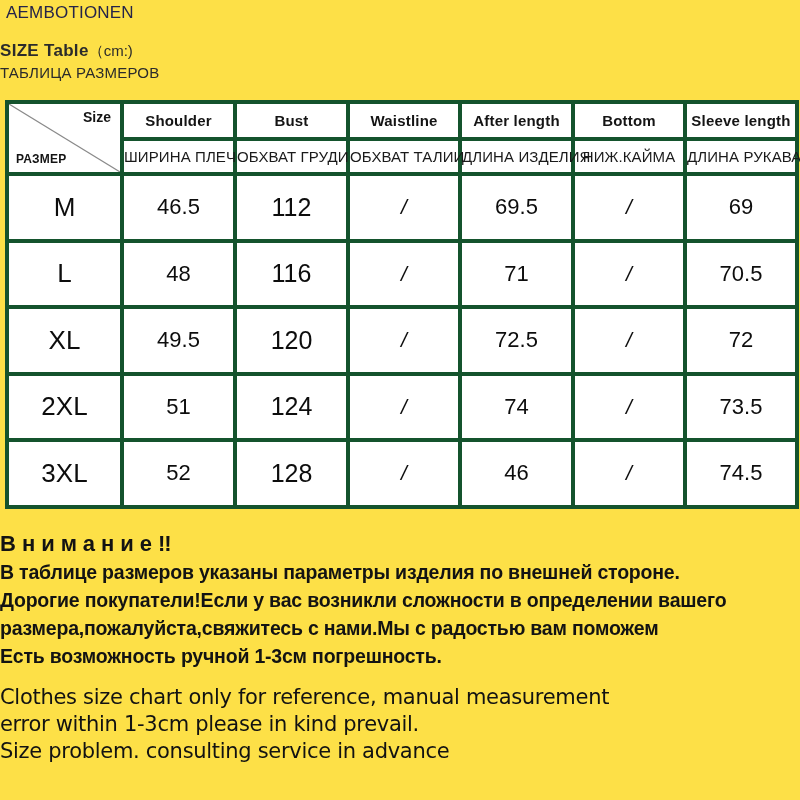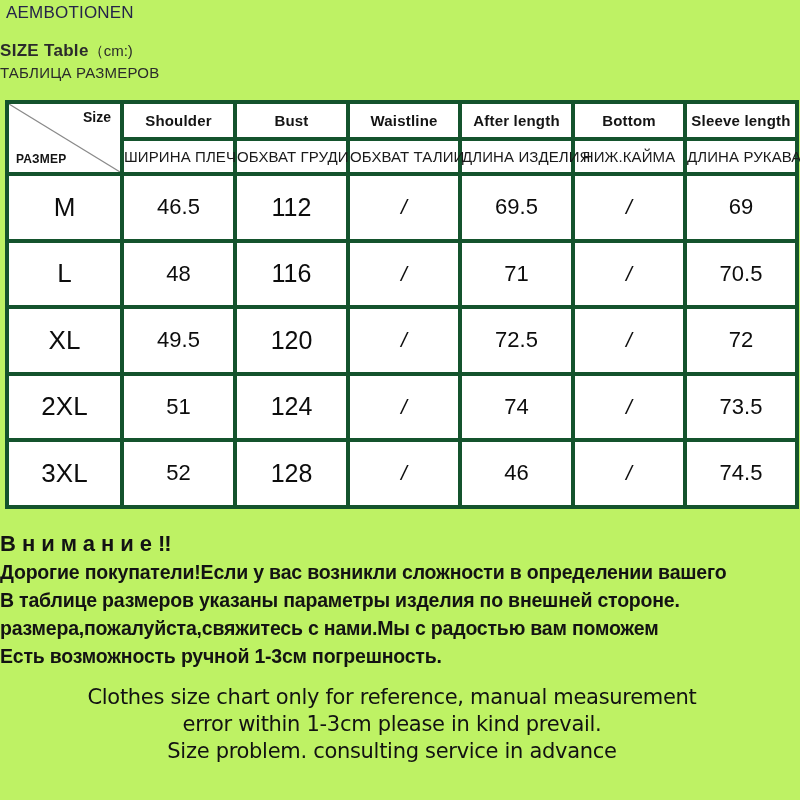--- a/index.html
+++ b/index.html
@@ -9,21 +9,21 @@
     background: #ffffff;
     font-family: "Liberation Sans", sans-serif;
     color: #000000;
     overflow: hidden;
   }
 
   #page {
     position: relative;
     width: 800px;
     height: 800px;
-    background: #bef264;
+    background: #fde047;
   }
 
   
   .brand {
     position: absolute;
     left: 6px;
     top: 3px;
     font-size: 17px;
     letter-spacing: 0.2px;
     color: #252449;
@@ -186,21 +186,21 @@
     line-height: 28px;
     letter-spacing: -0.2px;
     white-space: nowrap;
   }
 
   
   .footer-en {
     position: absolute;
     left: 0; right: 16px;
     top: 684px;
-    text-align: center;
+    text-align: left;
   }
   .footer-line {
     font-size: 21px;
     color: #121212;
     line-height: 27px;
     letter-spacing: -0.3px;
     white-space: nowrap;
     font-family: "DejaVu Sans", sans-serif;
   }
 </style>
@@ -304,22 +304,22 @@
           <td class="cell-num">46</td>
           <td class="cell-slash">/</td>
           <td class="cell-num">74.5</td>
         </tr>
       </tbody>
     </table>
   </div>
 
   <div class="notice">
     <div class="notice-head"><span>Внимание</span><span class="bang">!!</span></div>
+    <div class="notice-line">В таблице размеров указаны параметры изделия по внешней стороне.</div>
     <div class="notice-line">Дорогие покупатели!Если у вас возникли сложности в определении вашего</div>
-    <div class="notice-line">В таблице размеров указаны параметры изделия по внешней стороне.</div>
     <div class="notice-line">размера,пожалуйста,свяжитесь с нами.Мы с радостью вам поможем</div>
     <div class="notice-line">Есть возможность ручной 1-3см погрешность.</div>
   </div>
 
   <div class="footer-en">
     <div class="footer-line">Clothes size chart only for reference, manual measurement</div>
     <div class="footer-line">error within 1-3cm please in kind prevail.</div>
     <div class="footer-line">Size problem. consulting service in advance</div>
   </div>
 

